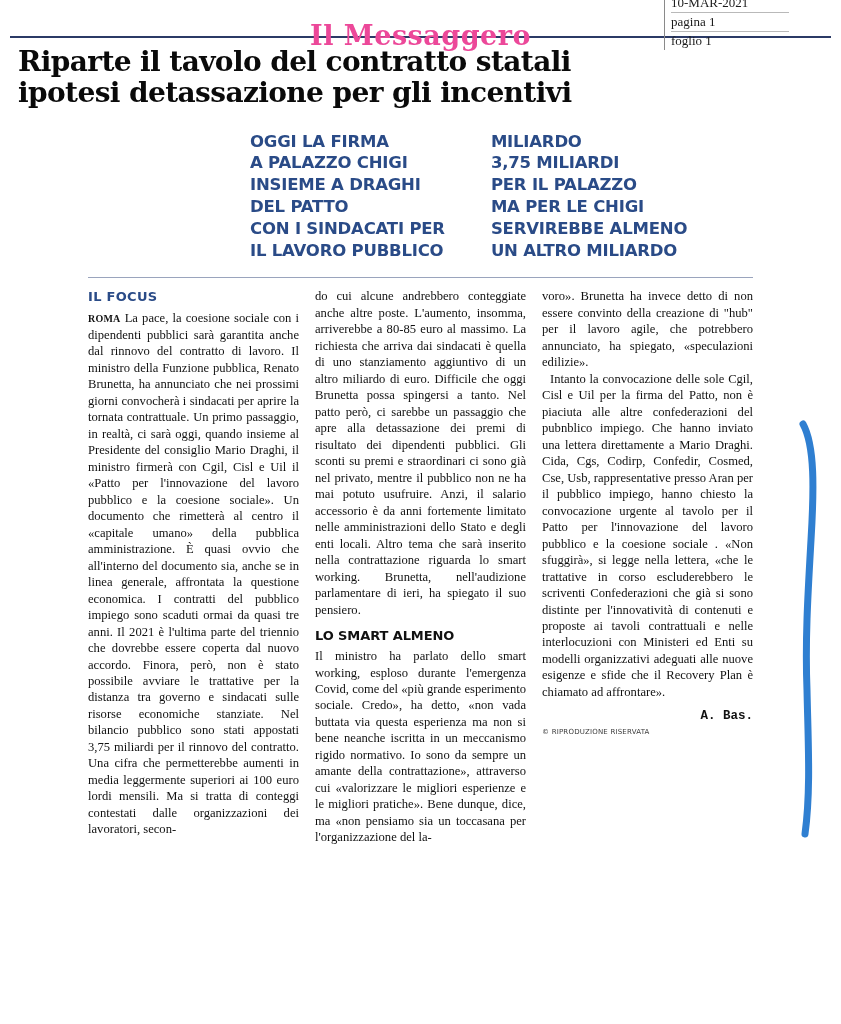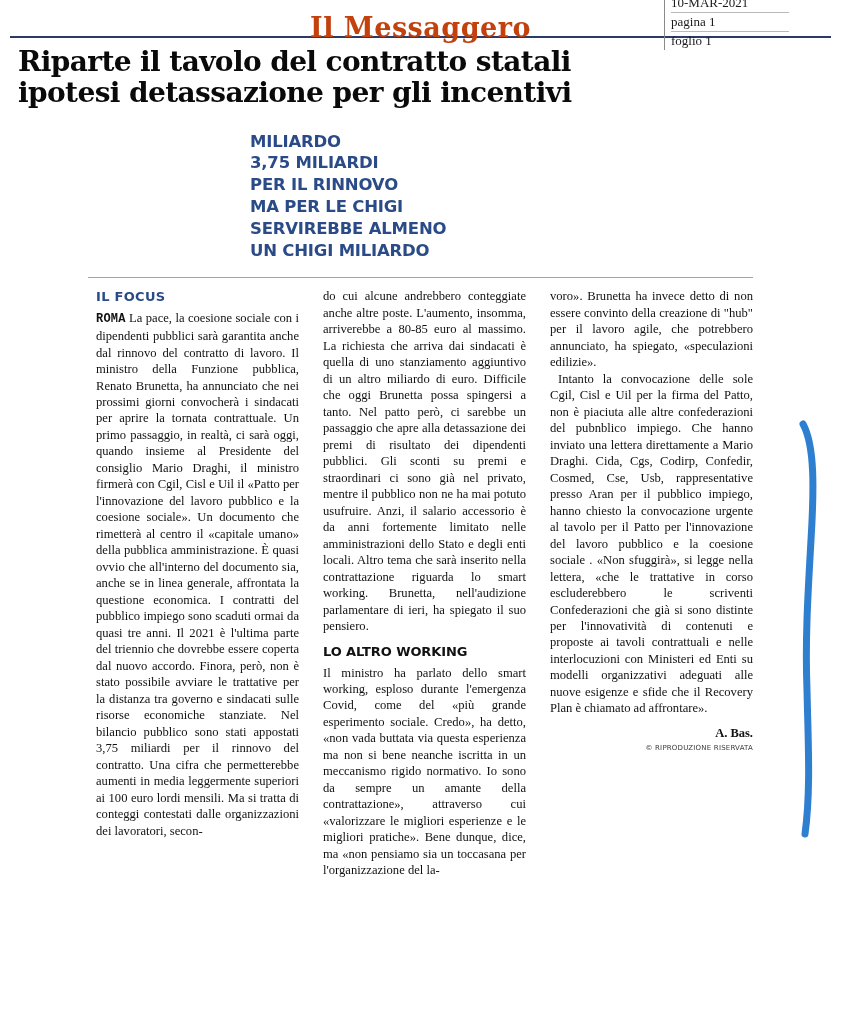--- a/index.html
+++ b/index.html
@@ -20,22 +20,22 @@
   .masthead {
     position: relative;
     height: 34px;
   }
   .masthead-title {
     text-align: center;
     font-family: "DejaVu Serif", serif;
     font-weight: bold;
     font-size: 27px;
     letter-spacing: 0.5px;
-    padding-top: 12px;
-    color: #c2410c;
+    padding-top: 20px;
+    color: #ec4899;
   }
   .clip-stamp {
     position: absolute;
     right: 52px;
     top: -6px;
     width: 118px;
     font-family: "Liberation Serif", serif;
     font-size: 13px;
     line-height: 1.22;
     color: #1a1a1a;
@@ -90,59 +90,57 @@
     gap: 16px;
     margin: 10px 88px 0 88px;
     height: 700px;
   }
   .col {
     width: 214px;
     font-size: 12.6px;
     line-height: 1.31;
     text-align: justify;
     hyphens: auto;
-    margin-left: 8px;
     -webkit-hyphens: auto;
   }
   .col p { margin: 0 0 0 0; text-indent: 0; }
   .col p + p { text-indent: 8px; }
 
   .focus-label {
     font-family: "DejaVu Sans", sans-serif;
     font-weight: bold;
     font-size: 13px;
     color: #2a4b87;
     letter-spacing: 0.3px;
     margin: 0 0 5px 0;
   }
   .dateline {
-    font-family: Liberation Mono, monospace;
-    font-weight: bold;
-    font-size: 12px;
+    font-family: Liberation Serif, serif;
+    font-weight: bold;
+    font-size: 10px;
     letter-spacing: 0.2px;
   }
   .subhead {
     font-family: "DejaVu Sans", sans-serif;
     font-weight: bold;
     font-size: 13px;
     color: #111;
     margin: 9px 0 4px 0;
     letter-spacing: -0.1px;
   }
   .signature {
-    font-family: Liberation Serif, serif;
+    font-family: Liberation Mono, monospace;
     font-weight: bold;
     font-size: 12.5px;
     text-align: right;
     margin-top: 8px;
   }
   .copyline {
     font-family: "DejaVu Sans", sans-serif;
     font-size: 7px;
-    text-align: right;
     color: #3a3a3a;
     letter-spacing: 0.2px;
     margin-top: 3px;
   }
 
   
   .ink {
     position: absolute;
     right: 20px;
     top: 420px;
@@ -164,41 +162,49 @@
 </div>
 <div class="rule-top"></div>
 
 <h1 class="headline">
   <span class="l1">Riparte il tavolo del contratto statali</span>
   <span class="l2">ipotesi detassazione per gli incentivi</span>
 </h1>
 
 <div class="kickers">
   <div class="kicker">
+    <div>OGGI LA FIRMA</div>
+    <div>A PALAZZO CHIGI</div>
+    <div>INSIEME A DRAGHI</div>
+    <div>DEL PATTO</div>
+    <div>CON I SINDACATI PER</div>
+    <div>IL LAVORO PUBBLICO</div>
+  </div>
+  <div class="kicker">
     <div>MILIARDO</div>
     <div>3,75 MILIARDI</div>
-    <div>PER IL RINNOVO</div>
+    <div>PER IL PALAZZO</div>
     <div>MA PER LE CHIGI</div>
     <div>SERVIREBBE ALMENO</div>
-    <div>UN CHIGI MILIARDO</div>
+    <div>UN ALTRO MILIARDO</div>
   </div>
 </div>
 
 <div class="rule-mid"></div>
 
 <div class="body-wrap">
 
   <div class="col">
     <div class="focus-label">IL FOCUS</div>
     <p><span class="dateline">ROMA</span> <span>La pace, la coesione sociale con i dipendenti pubblici sarà garantita anche dal rinnovo del contratto di lavoro. Il ministro della Funzione pubblica, Renato Brunetta, ha annunciato che nei prossimi giorni convocherà i sindacati per aprire la tornata contrattuale. Un primo passaggio, in realtà, ci sarà oggi, quando insieme al Presidente del consiglio Mario Draghi, il ministro firmerà con Cgil, Cisl e Uil il «Patto per l'innovazione del lavoro pubblico e la coesione sociale». Un documento che rimetterà al centro il «capitale umano» della pubblica amministrazione. È quasi ovvio che all'interno del documento sia, anche se in linea generale, affrontata la questione economica. I contratti del pubblico impiego sono scaduti ormai da quasi tre anni. Il 2021 è l'ultima parte del triennio che dovrebbe essere coperta dal nuovo accordo. Finora, però, non è stato possibile avviare le trattative per la distanza tra governo e sindacati sulle risorse economiche stanziate. Nel bilancio pubblico sono stati appostati 3,75 miliardi per il rinnovo del contratto. Una cifra che permetterebbe aumenti in media leggermente superiori ai 100 euro lordi mensili. Ma si tratta di conteggi contestati dalle organizzazioni dei lavoratori, secon-</span></p>
   </div>
 
   <div class="col">
     <p>do cui alcune andrebbero conteggiate anche altre poste. L'aumento, insomma, arriverebbe a 80-85 euro al massimo. La richiesta che arriva dai sindacati è quella di uno stanziamento aggiuntivo di un altro miliardo di euro. Difficile che oggi Brunetta possa spingersi a tanto. Nel patto però, ci sarebbe un passaggio che apre alla detassazione dei premi di risultato dei dipendenti pubblici. Gli sconti su premi e straordinari ci sono già nel privato, mentre il pubblico non ne ha mai potuto usufruire. Anzi, il salario accessorio è da anni fortemente limitato nelle amministrazioni dello Stato e degli enti locali. Altro tema che sarà inserito nella contrattazione riguarda lo smart working. Brunetta, nell'audizione parlamentare di ieri, ha spiegato il suo pensiero.</p>
-    <div class="subhead">LO ALTRO WORKING</div>
+    <div class="subhead">LO SMART ALMENO</div>
     <p>Il ministro ha parlato dello smart working, esploso durante l'emergenza Covid, come del «più grande esperimento sociale. Credo», ha detto, «non vada buttata via questa esperienza ma non si bene neanche iscritta in un meccanismo rigido normativo. Io sono da sempre un amante della contrattazione», attraverso cui «valorizzare le migliori esperienze e le migliori pratiche». Bene dunque, dice, ma «non pensiamo sia un toccasana per l'organizzazione del la-</p>
   </div>
 
   <div class="col">
     <p>voro». Brunetta ha invece detto di non essere convinto della creazione di "hub" per il lavoro agile, che potrebbero annunciato, ha spiegato, «speculazioni edilizie».</p>
     <p>Intanto la convocazione delle sole Cgil, Cisl e Uil per la firma del Patto, non è piaciuta alle altre confederazioni del pubnblico impiego. Che hanno inviato una lettera direttamente a Mario Draghi. Cida, Cgs, Codirp, Confedir, Cosmed, Cse, Usb, rappresentative presso Aran per il pubblico impiego, hanno chiesto la convocazione urgente al tavolo per il Patto per l'innovazione del lavoro pubblico e la coesione sociale . «Non sfuggirà», si legge nella lettera, «che le trattative in corso escluderebbero le scriventi Confederazioni che già si sono distinte per l'innovatività di contenuti e proposte ai tavoli contrattuali e nelle interlocuzioni con Ministeri ed Enti su modelli organizzativi adeguati alle nuove esigenze e sfide che il Recovery Plan è chiamato ad affrontare».</p>
     <div class="signature">A. Bas.</div>
     <div class="copyline">© RIPRODUZIONE RISERVATA</div>
   </div>
 

